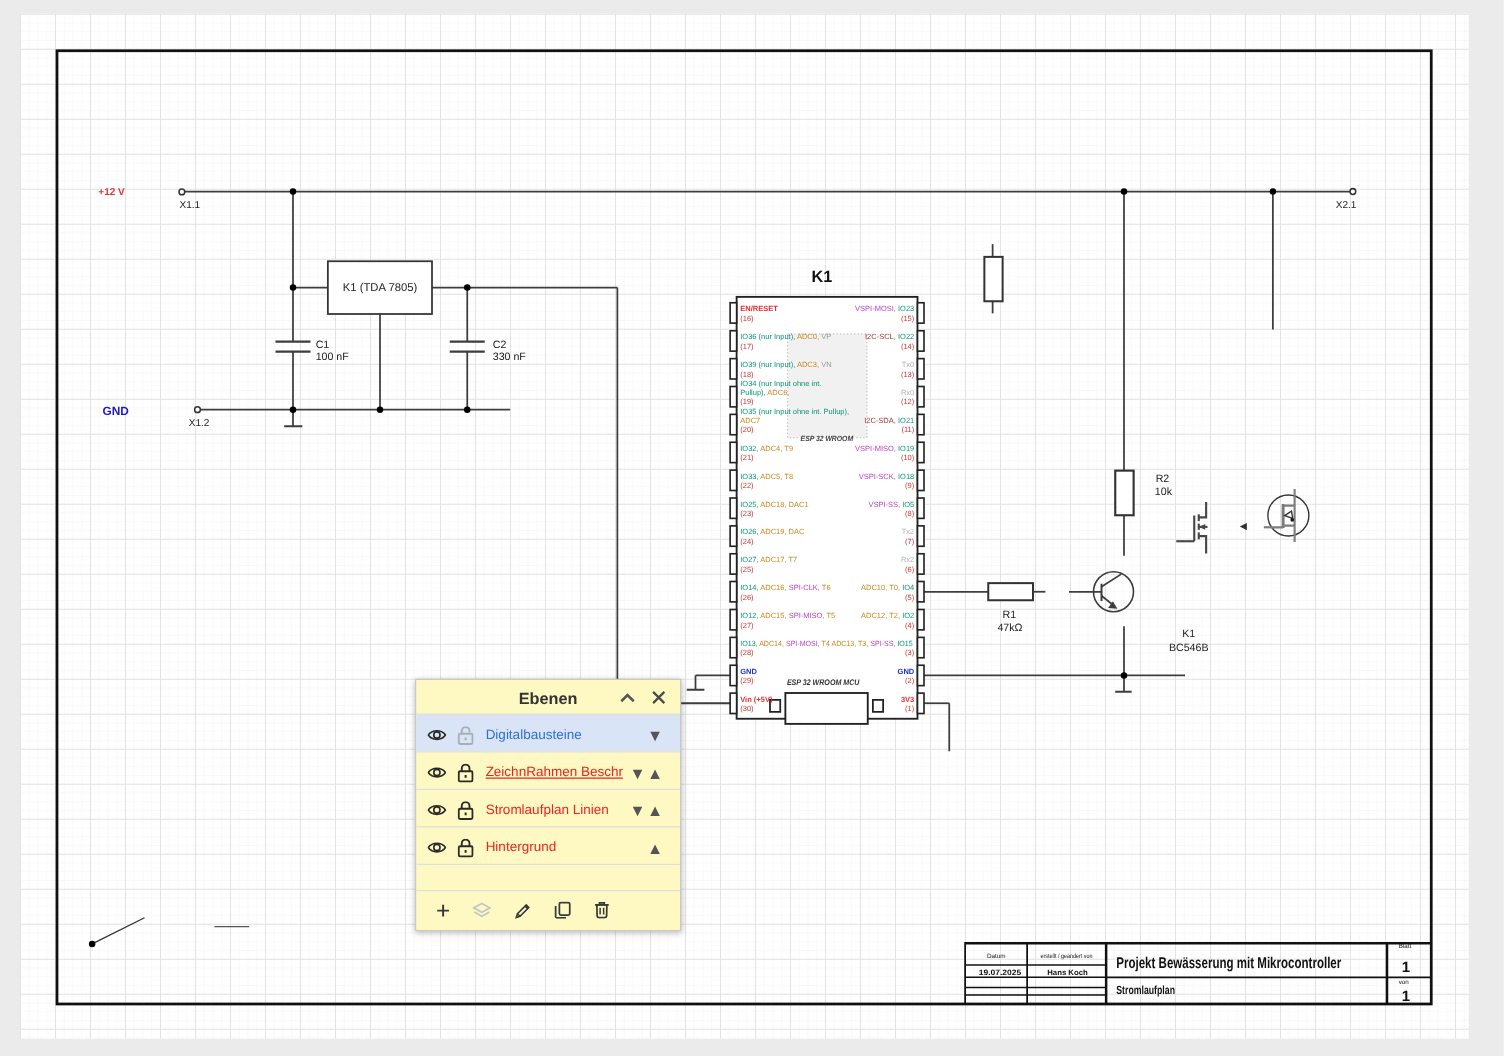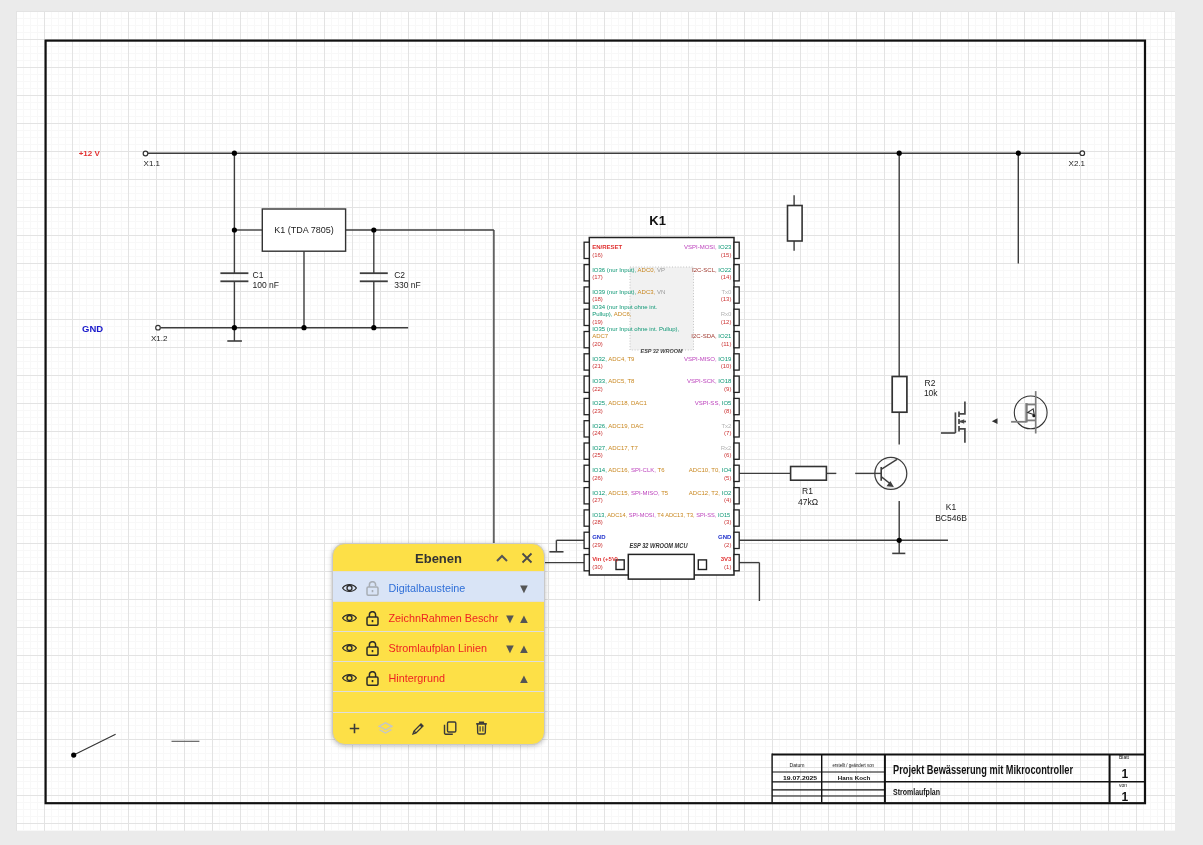--- a/index.html
+++ b/index.html
@@ -10,22 +10,22 @@
       linear-gradient(to right,#e3e3e3 1px,transparent 1px),
       linear-gradient(to bottom,#e3e3e3 1px,transparent 1px),
       linear-gradient(to right,#f8f8f8 1px,transparent 1px),
       linear-gradient(to bottom,#f8f8f8 1px,transparent 1px);
     background-size:28px 28px,28px 28px,7px 7px,7px 7px;
     background-position:0 0,0 0,0 0,0 0;}
   #schem{position:absolute;left:0;top:0;width:1203px;height:845px;}
   .abs{position:absolute;}
   svg text{font-family:"Liberation Sans", sans-serif;}
   
-  #panel{position:absolute;left:332px;top:543px;width:211px;height:200px;background:#fde047;
-     border:1px solid #c9c9c9;border-radius:13px;box-shadow:0 1px 5px rgba(0,0,0,0.25);
+  #panel{position:absolute;left:332px;top:543px;width:211px;height:200px;background:#fef9c3;
+     border:1px solid #c9c9c9;border-radius:1px;box-shadow:0 1px 5px rgba(0,0,0,0.25);
      font-family:"Liberation Sans", sans-serif;}
   #panel .hdr{position:relative;height:27px;}
   #panel .hdr .ttl{position:absolute;left:0;right:0;top:7px;text-align:center;
      font-size:13px;font-weight:bold;color:#333;}
   .prow{position:relative;height:29px;border-top:1px solid #dedede;}
   .prow .eye{position:absolute;left:9px;top:10px;}
   .prow .lock{position:absolute;left:33px;top:9px;}
   .prow .lname{position:absolute;left:55.5px;top:10px;font-size:10.8px;}
   .tri{position:absolute;font-size:13px;color:#555;top:8.5px;}
 </style>
@@ -313,21 +313,21 @@
   <div class="prow">
     <svg class="eye" width="15" height="12" viewBox="0 0 15 12">
         <path d="M0.6,6 C3.8,1.4 11.2,1.4 14.4,6 C11.2,10.6 3.8,10.6 0.6,6 Z" fill="none" stroke="#2a2a2a" stroke-width="1.3"></path>
         <circle cx="7.5" cy="6" r="2.5" fill="none" stroke="#2a2a2a" stroke-width="1.3"></circle>
       </svg>
     <svg class="lock" width="13" height="15" viewBox="0 0 13 15">
         <path d="M3.4,6 V3.8 A3.1,3.1 0 0 1 9.6,3.8 V6" fill="none" stroke="#2a2a2a" stroke-width="1.5"></path>
         <rect x="1" y="6" width="11" height="8.2" rx="1.2" fill="none" stroke="#2a2a2a" stroke-width="1.5"></rect>
         <rect x="5.7" y="9" width="1.6" height="2.2" fill="#2a2a2a"></rect>
       </svg>
-    <span class="lname" style="color:#ee2222;">ZeichnRahmen Beschr</span>
+    <span class="lname" style="color:#ee2222;text-decoration:underline;">ZeichnRahmen Beschr</span>
     <span class="tri" style="left:170.5px;">▼</span>
     <span class="tri" style="left:184.5px;">▲</span>
   </div>
   <div class="prow">
     <svg class="eye" width="15" height="12" viewBox="0 0 15 12">
         <path d="M0.6,6 C3.8,1.4 11.2,1.4 14.4,6 C11.2,10.6 3.8,10.6 0.6,6 Z" fill="none" stroke="#2a2a2a" stroke-width="1.3"></path>
         <circle cx="7.5" cy="6" r="2.5" fill="none" stroke="#2a2a2a" stroke-width="1.3"></circle>
       </svg>
     <svg class="lock" width="13" height="15" viewBox="0 0 13 15">
         <path d="M3.4,6 V3.8 A3.1,3.1 0 0 1 9.6,3.8 V6" fill="none" stroke="#2a2a2a" stroke-width="1.5"></path>

